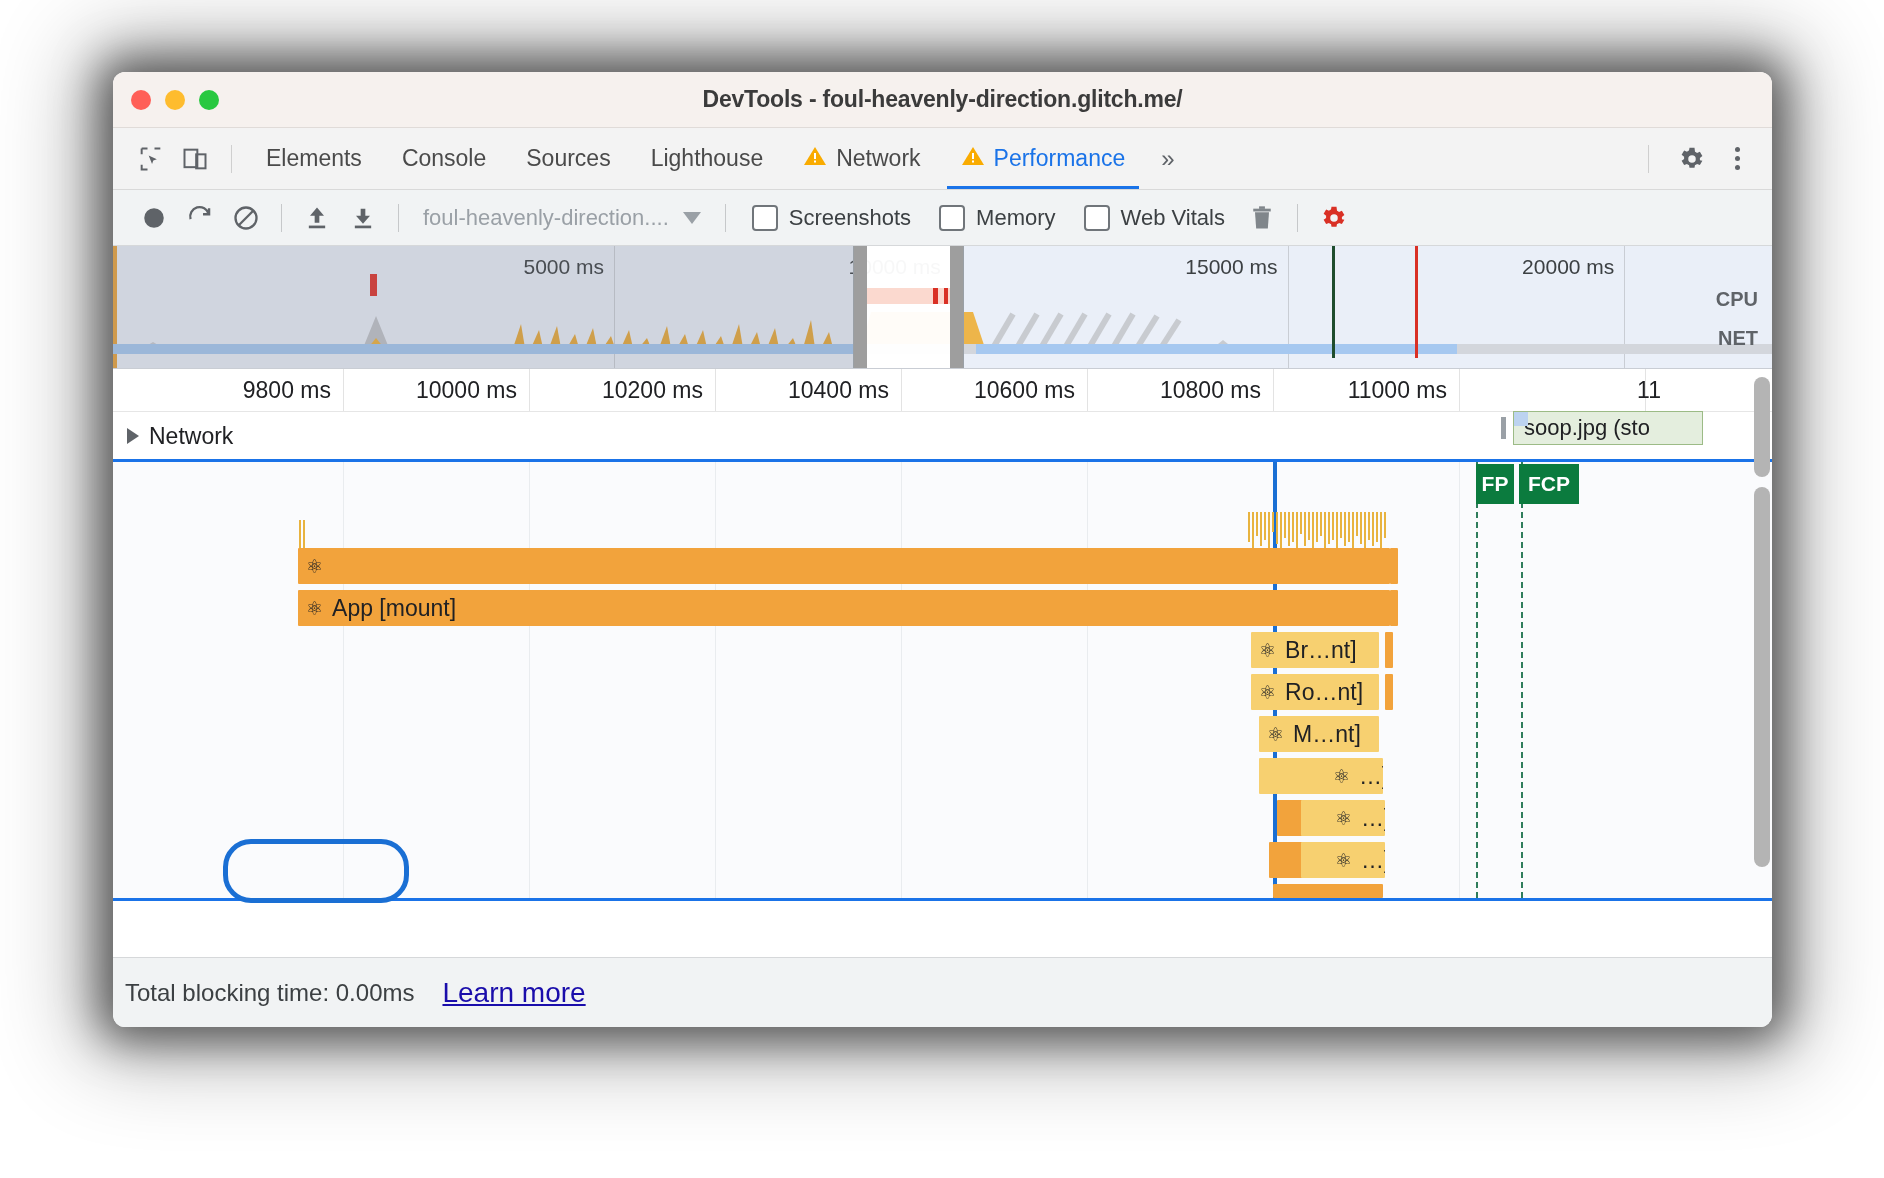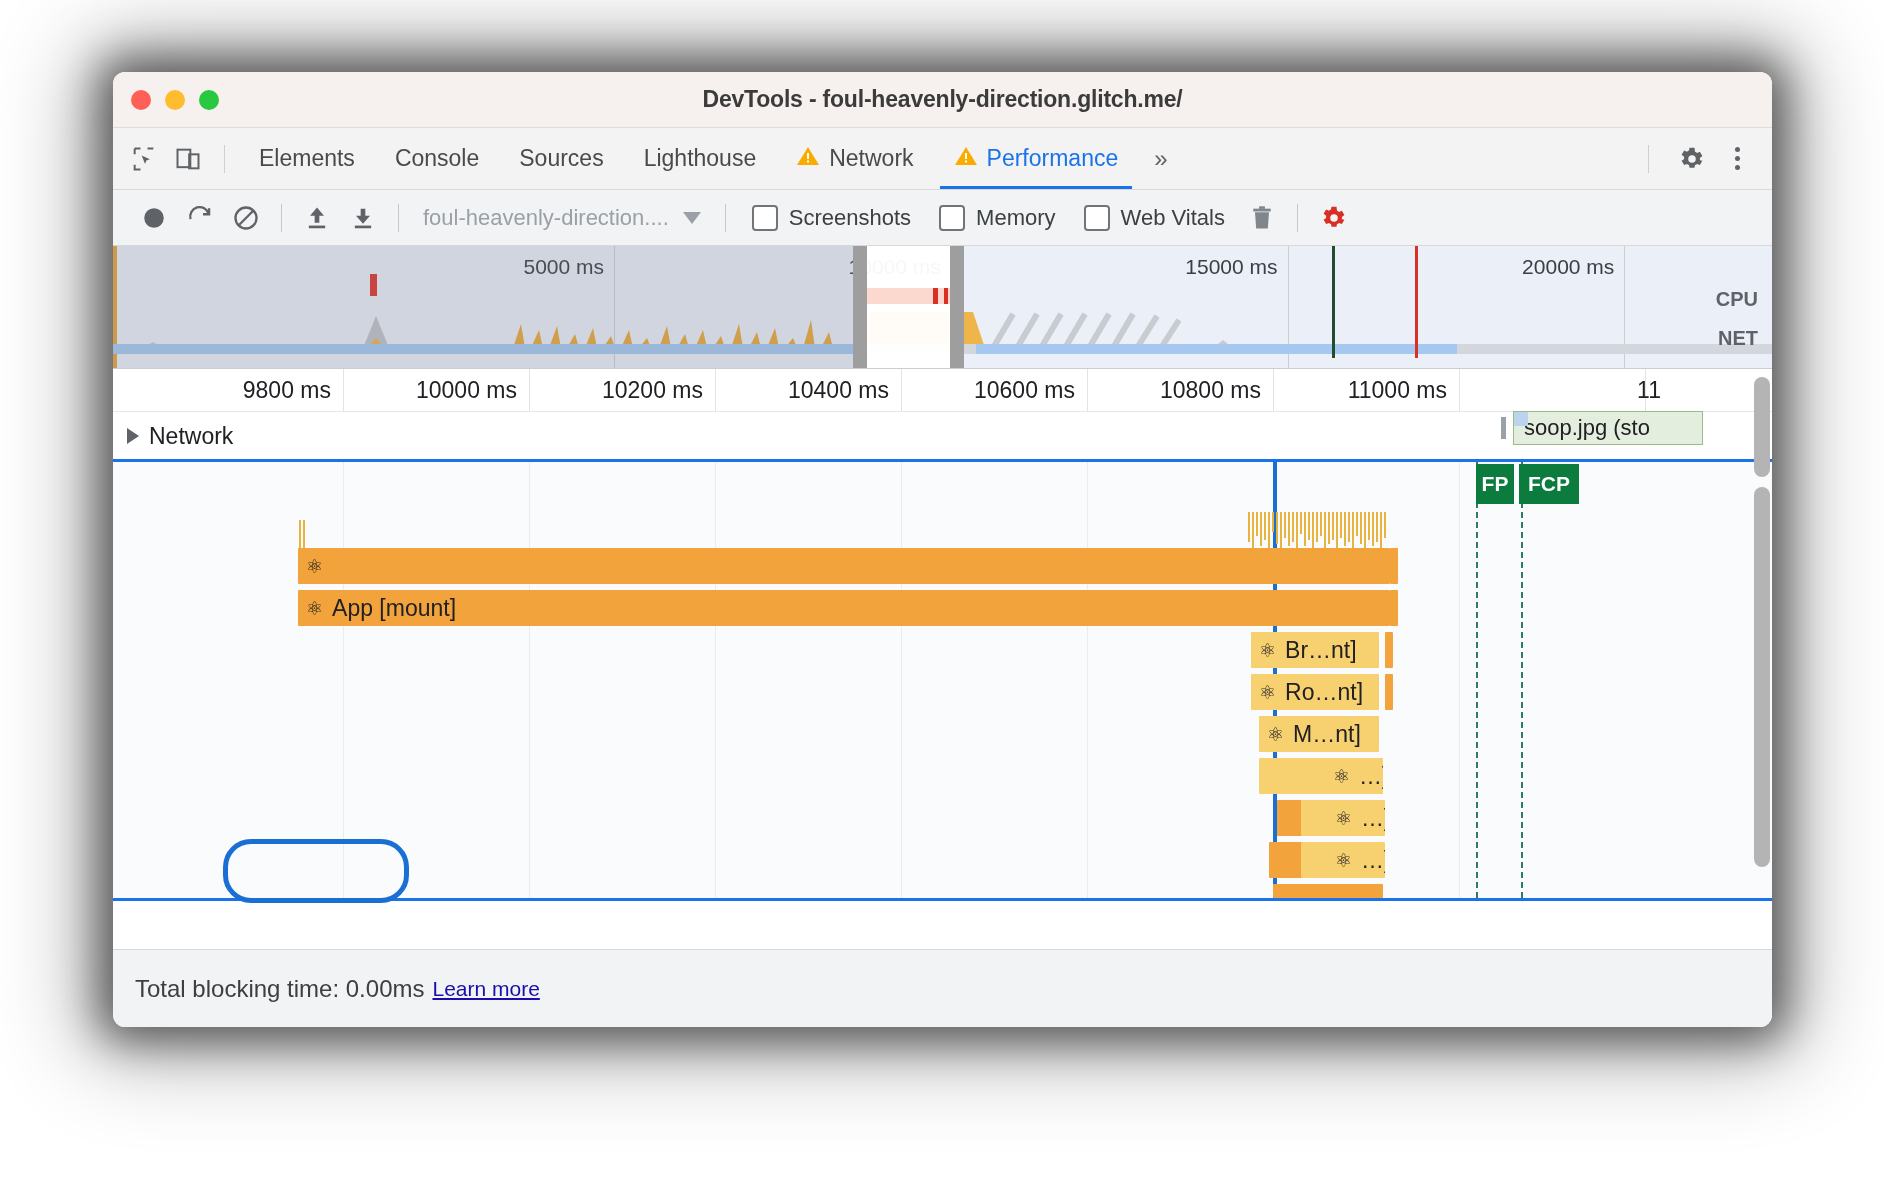--- a/index.html
+++ b/index.html
@@ -47,21 +47,21 @@
     color: #3b3b3b; letter-spacing: -0.2px;
   }
 
   
   .tabstrip {
     position: relative;
     height: 62px;
     background: #f3f3f3;
     border-bottom: 1px solid #d9d9d9;
     display: flex; align-items: center;
-    padding-left: 9px;
+    padding-left: 16px;
     box-sizing: border-box;
   }
   .tool-icon {
     width: 44px; height: 44px;
     display: flex; align-items: center; justify-content: center;
     color: #5f6368;
   }
   .vsep { width: 1px; height: 28px; background: #cfcfcf; margin: 0 14px; }
   .tabs { display: flex; align-items: center; height: 100%; }
   .tab {
@@ -310,31 +310,31 @@
   
   .vscroll {
     position: absolute; right: 2px;
     width: 16px; border-radius: 8px;
     background: #b4b4b4;
   }
 
   
   .footer {
     position: absolute; left: 0; right: 0; bottom: 0;
-    height: 78px;
+    height: 70px;
     background: #f1f3f4;
     border-top: 1px solid #d6d8da;
     display: flex; align-items: center;
-    padding-left: 22px;
-    gap: 8px;
+    padding-left: 12px;
+    gap: 28px;
     box-sizing: border-box;
   }
   .footer .ftxt { font-size: 24px; color: #3c4043; }
   .footer .flink {
-    font-size: 21px; color: #1a0dab; text-decoration: underline;
+    font-size: 28px; color: #1a0dab; text-decoration: underline;
   }
 </style>
 </head>
 <body>
 
 <div id="root">
   <div class="window">
 
     <div class="titlebar">
       <div class="traffic">

